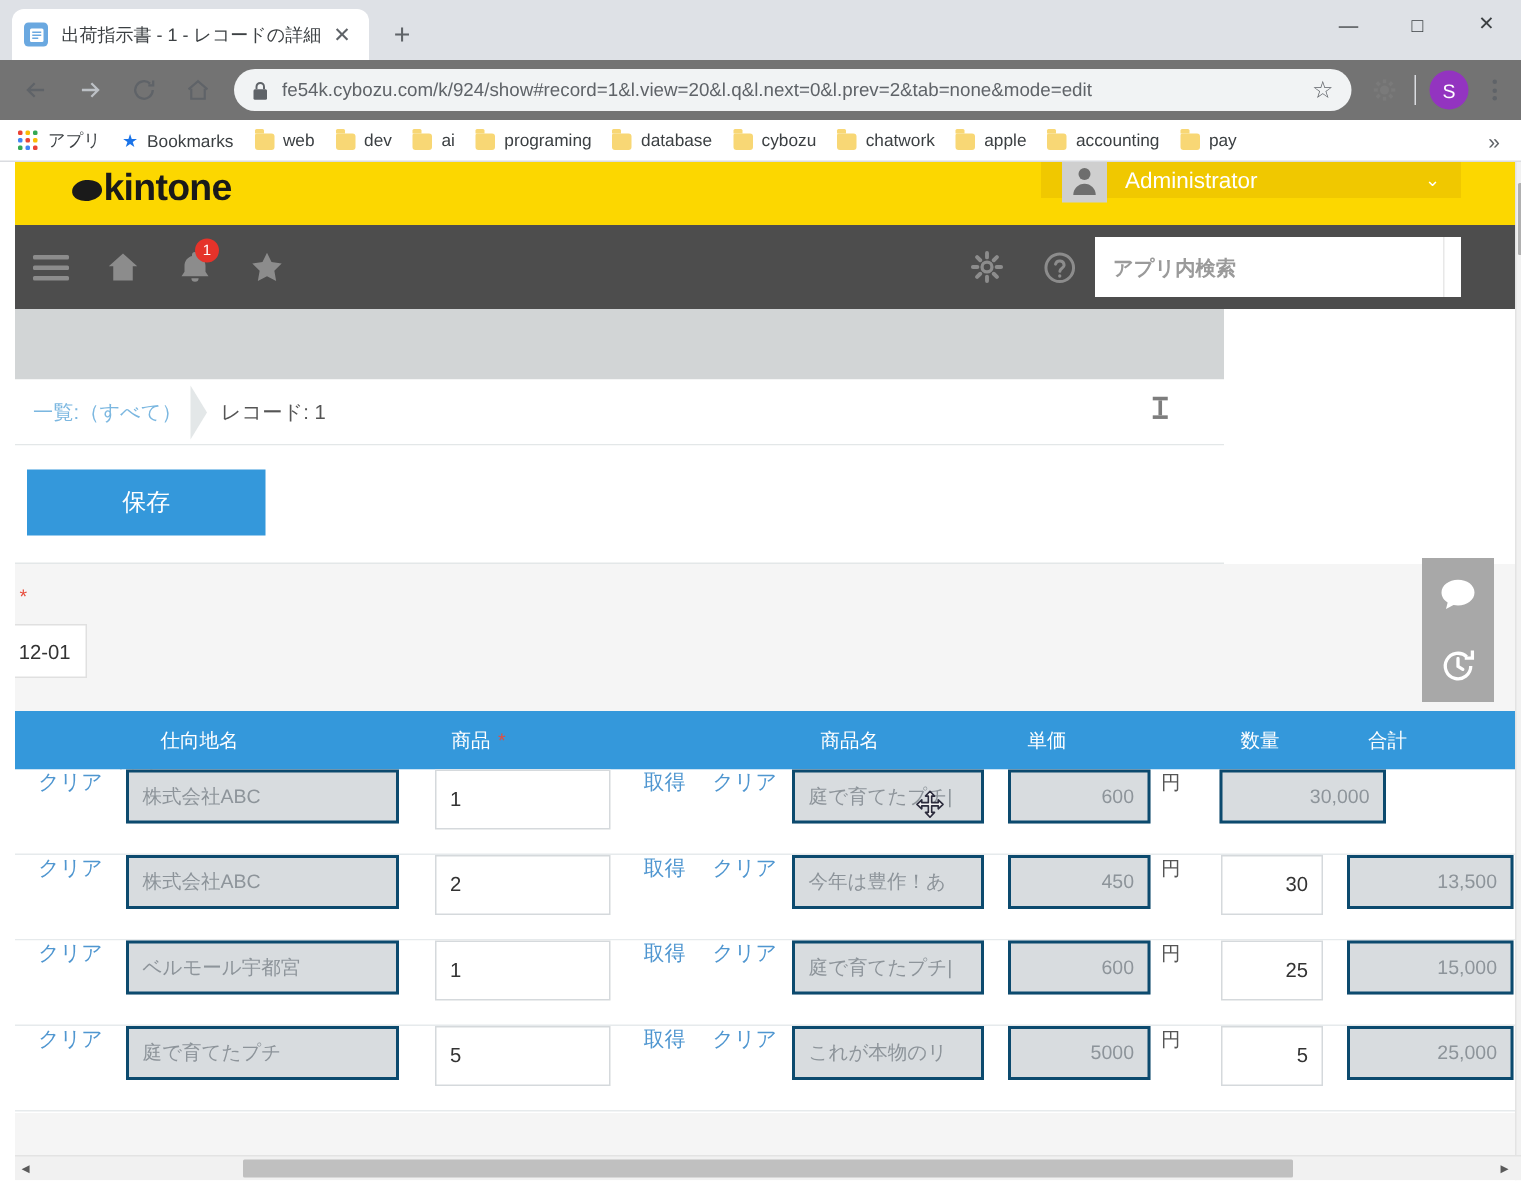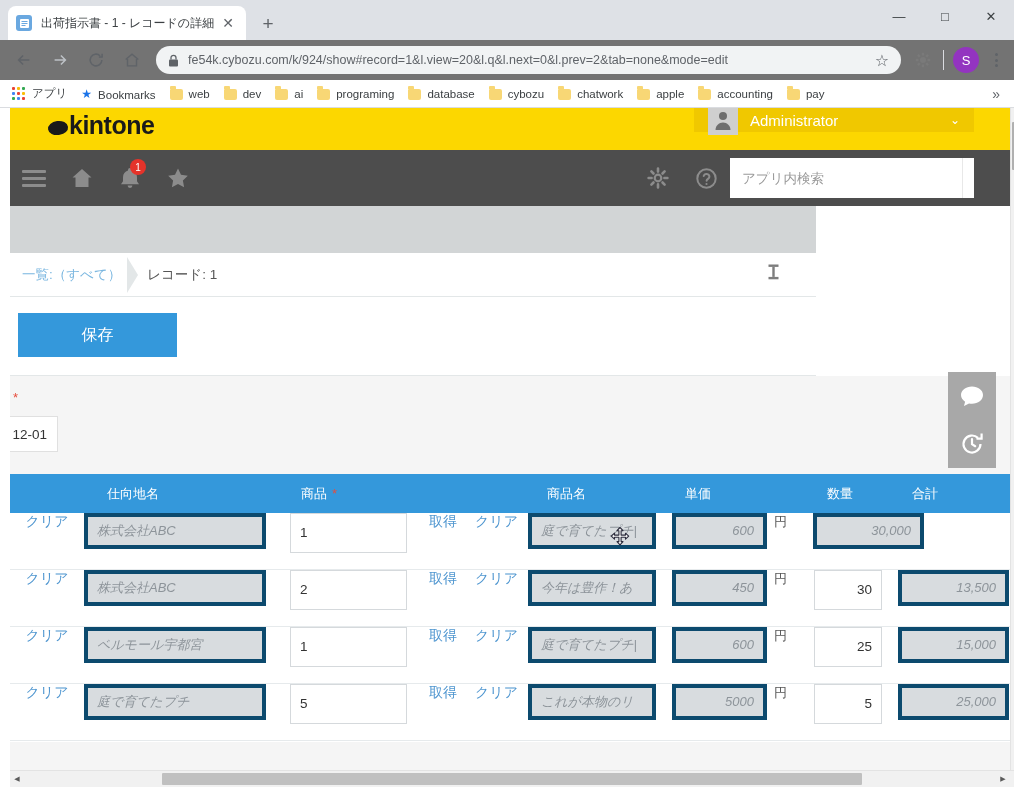--- a/index.html
+++ b/index.html
@@ -157,21 +157,21 @@
     border-radius: 8px; background: #e5332a; color: #fff; font-size: 10px;
     display: flex; align-items: center; justify-content: center; padding: 0 4px;
   }
   .kt-nav-right { margin-left: auto; display: flex; align-items: center; height: 56px; }
   .kt-search {
     width: 232px; height: 40px; background: #fff; display: flex; align-items: center;
     padding: 0 12px;
   }
   .kt-search input {
     border: 0; outline: 0; font-size: 13.5px; width: 100%;
-    font-family: "Liberation Sans", sans-serif; color: #0369a1; background: transparent;
+    font-family: "Liberation Sans", sans-serif; color: #0369a1; background: transparent; font-weight: bold;
   }
   .kt-search input::placeholder { color: #9a9a9a; }
   .kt-search-btn {
     width: 48px; height: 40px; background: #fff; display: flex;
     align-items: center; justify-content: center; border-left: 1px solid #e8e8e8;
   }
 
   
   .kt-band { position: absolute; left: 0; top: 98px; width: 806px; height: 47px; background: #d2d5d6; }
 
@@ -247,23 +247,23 @@
     display: flex; height: 39px; background: #3498db; align-items: center;
   }
   .th { font-size: 13px; color: #fff; padding-left: 8px; flex: 0 0 auto; }
   .trow {
     display: flex; align-items: center; height: 57px;
     border-bottom: 1px solid #e6eaec; background: #fff;
   }
   .td { flex: 0 0 auto; display: flex; align-items: flex-start; height: 57px; }
   .cell-link { font-size: 14px; color: #4f96d0; cursor: pointer; }
   .ro-inp {
-    background: #d8dcdf; border: 4px solid #0c4a6e; height: 36px;
+    background: #d8dcdf; border: 2px solid #0c4a6e; height: 36px;
     display: flex; align-items: center; padding: 0 9px;
-    font-size: 13px; color: #8d949a; overflow: hidden; white-space: nowrap; font-style: italic;
+    font-size: 13px; color: #8d949a; overflow: hidden; white-space: nowrap;
   }
   .ro-inp.right { justify-content: flex-end; }
   .w-inp {
     background: #fff; border: 1px solid #d5d9dc; height: 40px;
     display: flex; align-items: center; padding: 0 9px;
     font-size: 13.5px; color: #333;
   }
   .w-inp.right { justify-content: flex-end; }
   .yen { font-size: 13px; color: #555; margin-left: 7px; }
 

